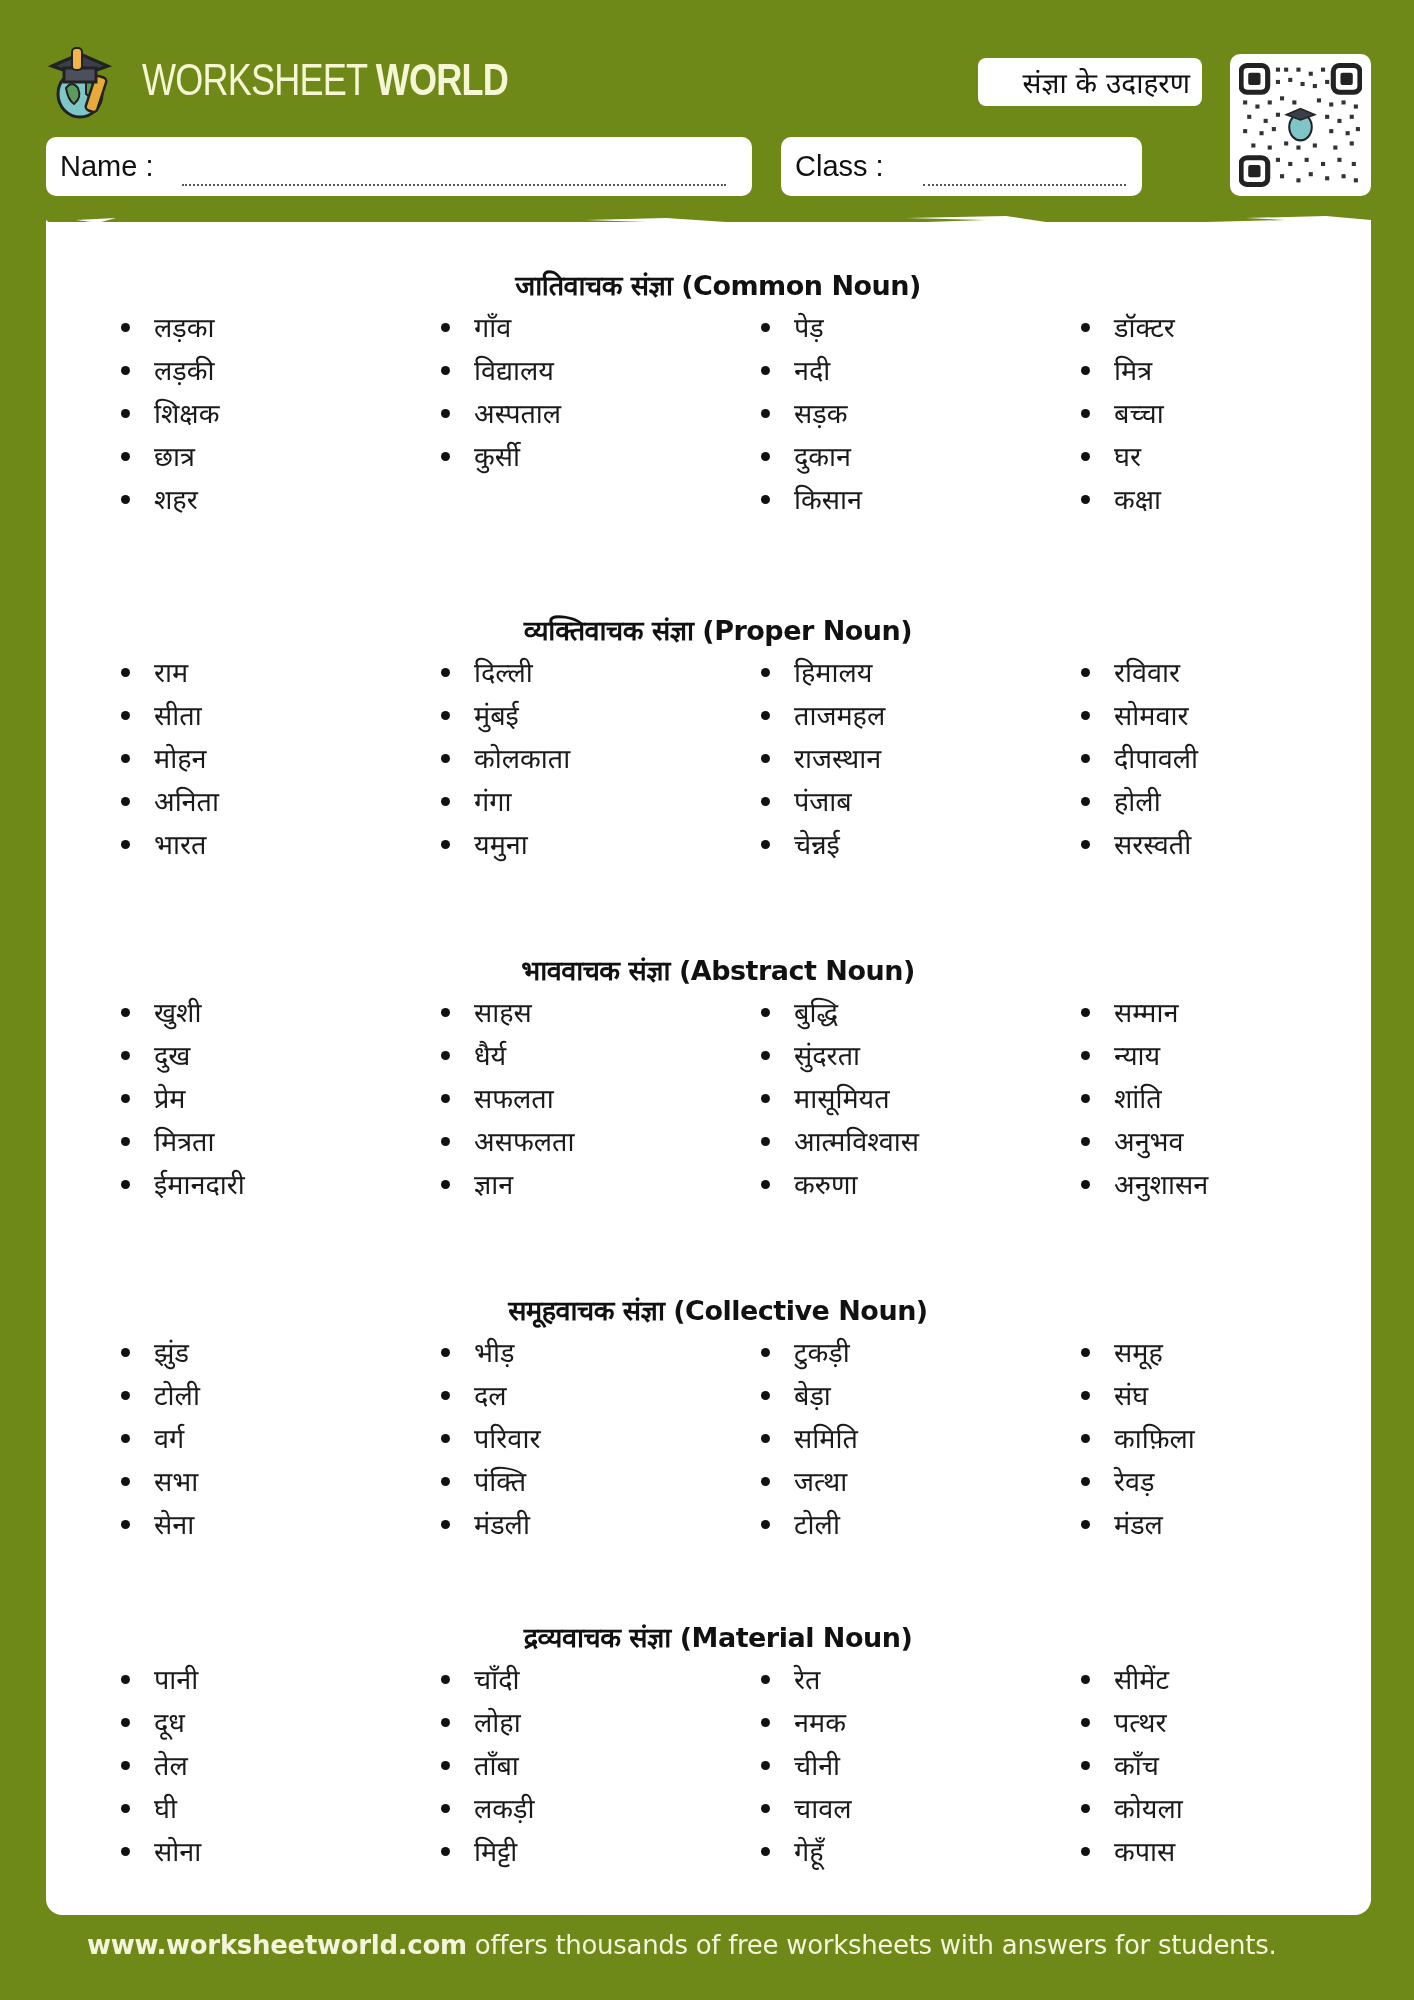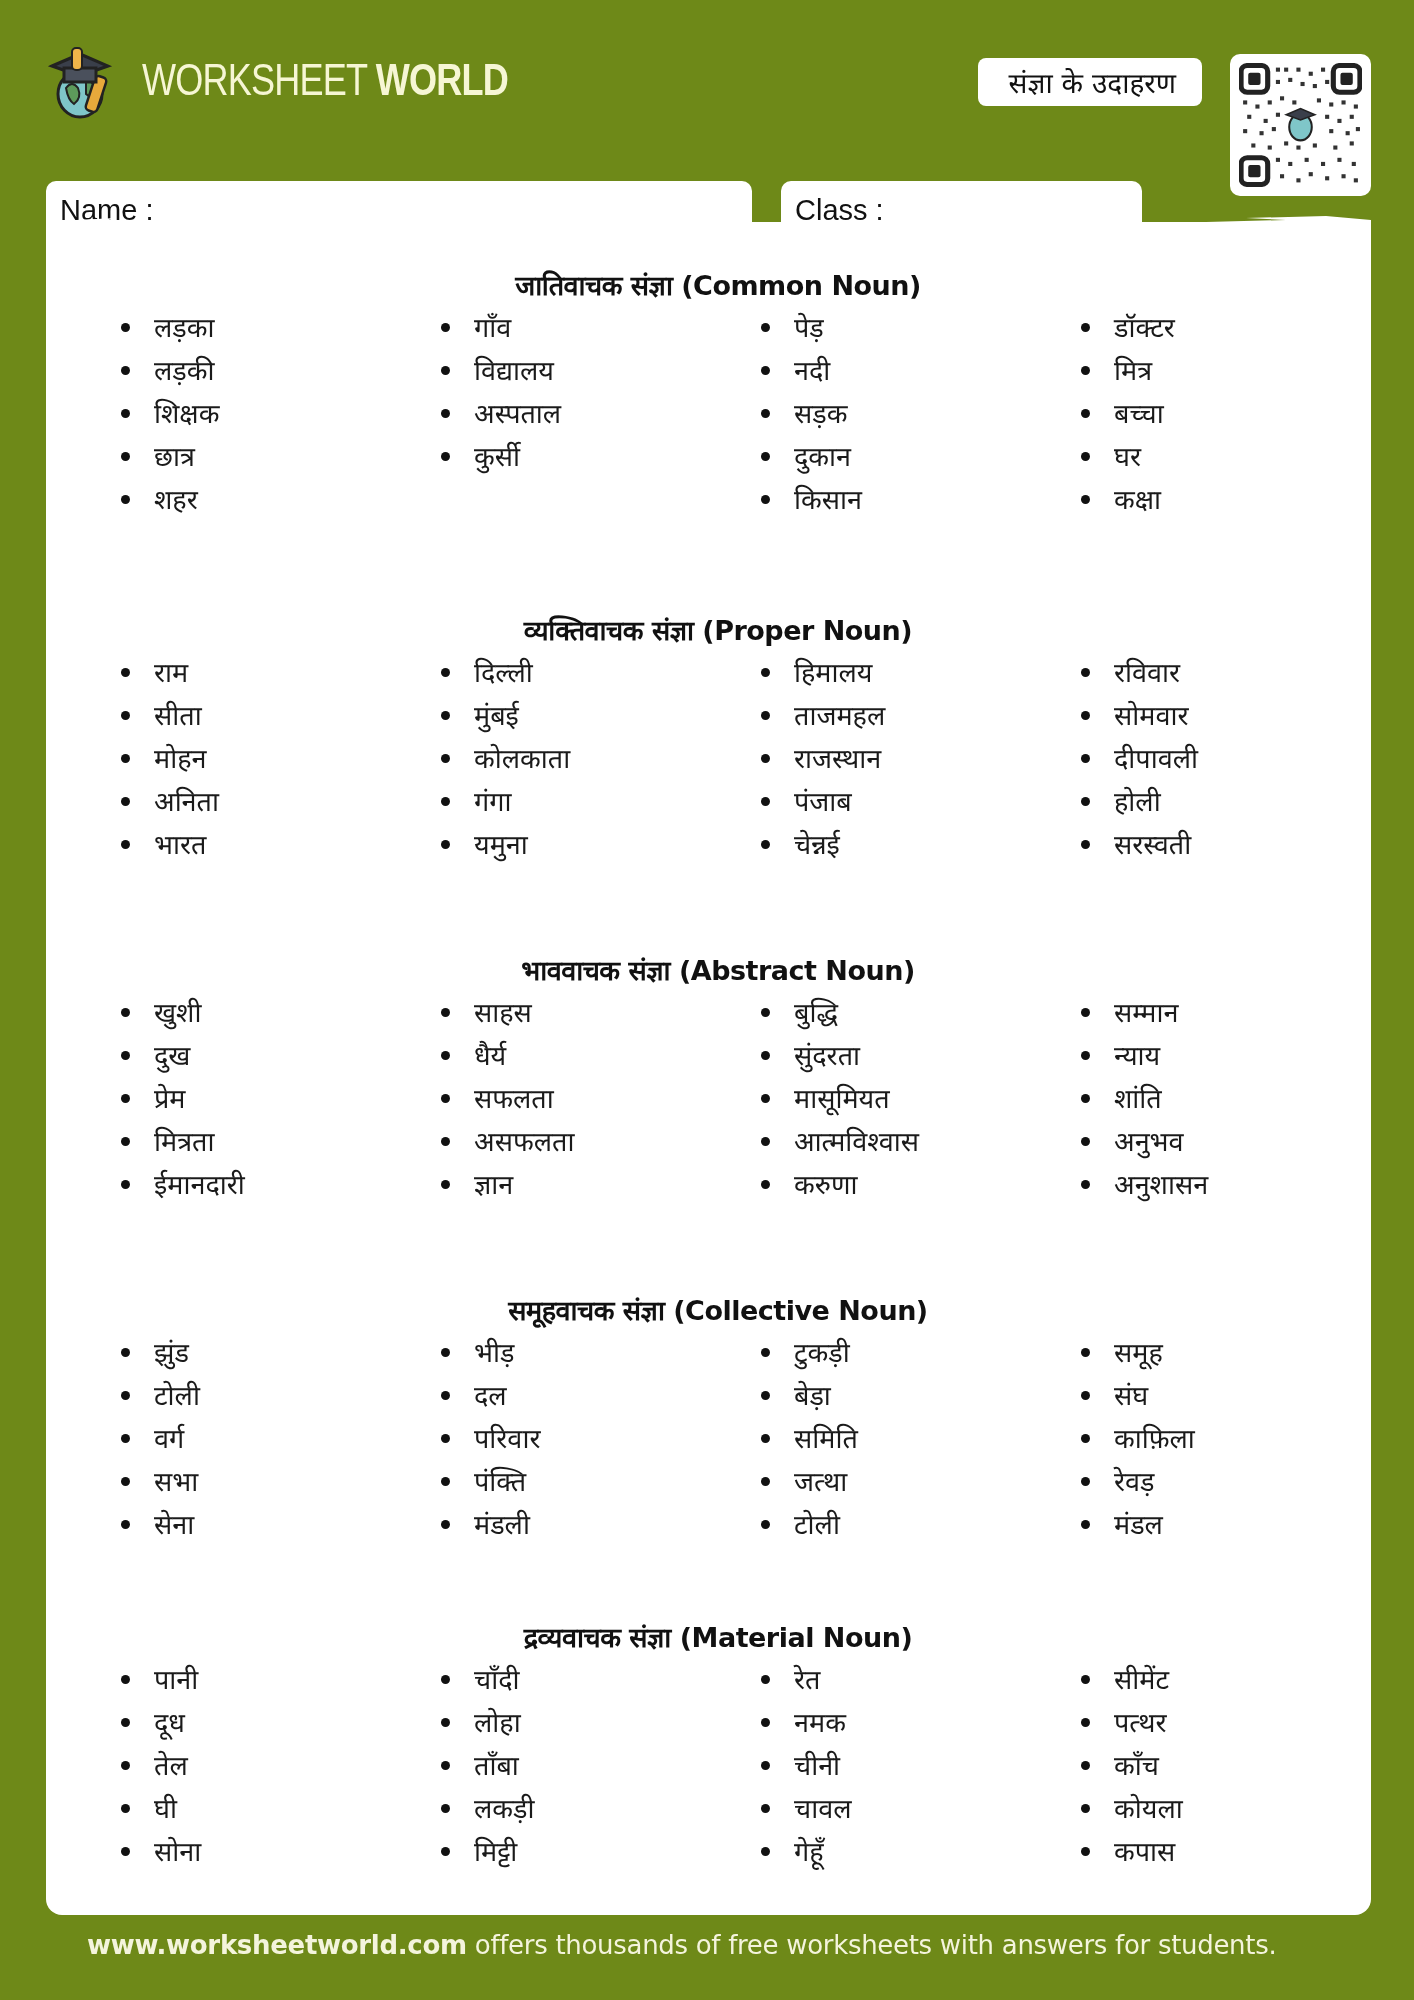--- a/index.html
+++ b/index.html
@@ -20,26 +20,26 @@
     .logo-text {
       font-family: "Liberation Sans", sans-serif;
       font-size: 44px; color: #f6f6d4; letter-spacing: -1px;
       transform: scaleX(0.82); transform-origin: left center;
       white-space: nowrap;
     }
     .logo-text b { font-weight: 700; }
     .title-pill {
       position: absolute; left: 978px; top: 58px; width: 224px; height: 48px;
       background: #ffffff; border-radius: 8px;
-      display: flex; align-items: center; justify-content: flex-end; padding-right: 26px;
+      display: flex; align-items: center; justify-content: flex-end; padding-right: 12px;
       font-size: 28px; color: #111; white-space: nowrap;
     }
     .field {
       position: absolute; top: 137px; height: 59px; background: #fff; border-radius: 10px;
-      display: flex; align-items: center; padding-left: 14px; margin-top: 44px;
+      display: flex; align-items: center; padding-left: 14px;
     }
     .field-label { font-family: "Liberation Sans", sans-serif; font-size: 29px; color: #111; white-space: nowrap; }
     .field-line {
       position: absolute; bottom: 10px; height: 0;
       border-bottom: 2px dotted #555;
     }
     .name-field { left: 46px; width: 706px; }
     .name-field .field-line { left: 136px; right: 26px; }
     .class-field { left: 781px; width: 361px; }
     .class-field .field-line { left: 142px; right: 16px; }

